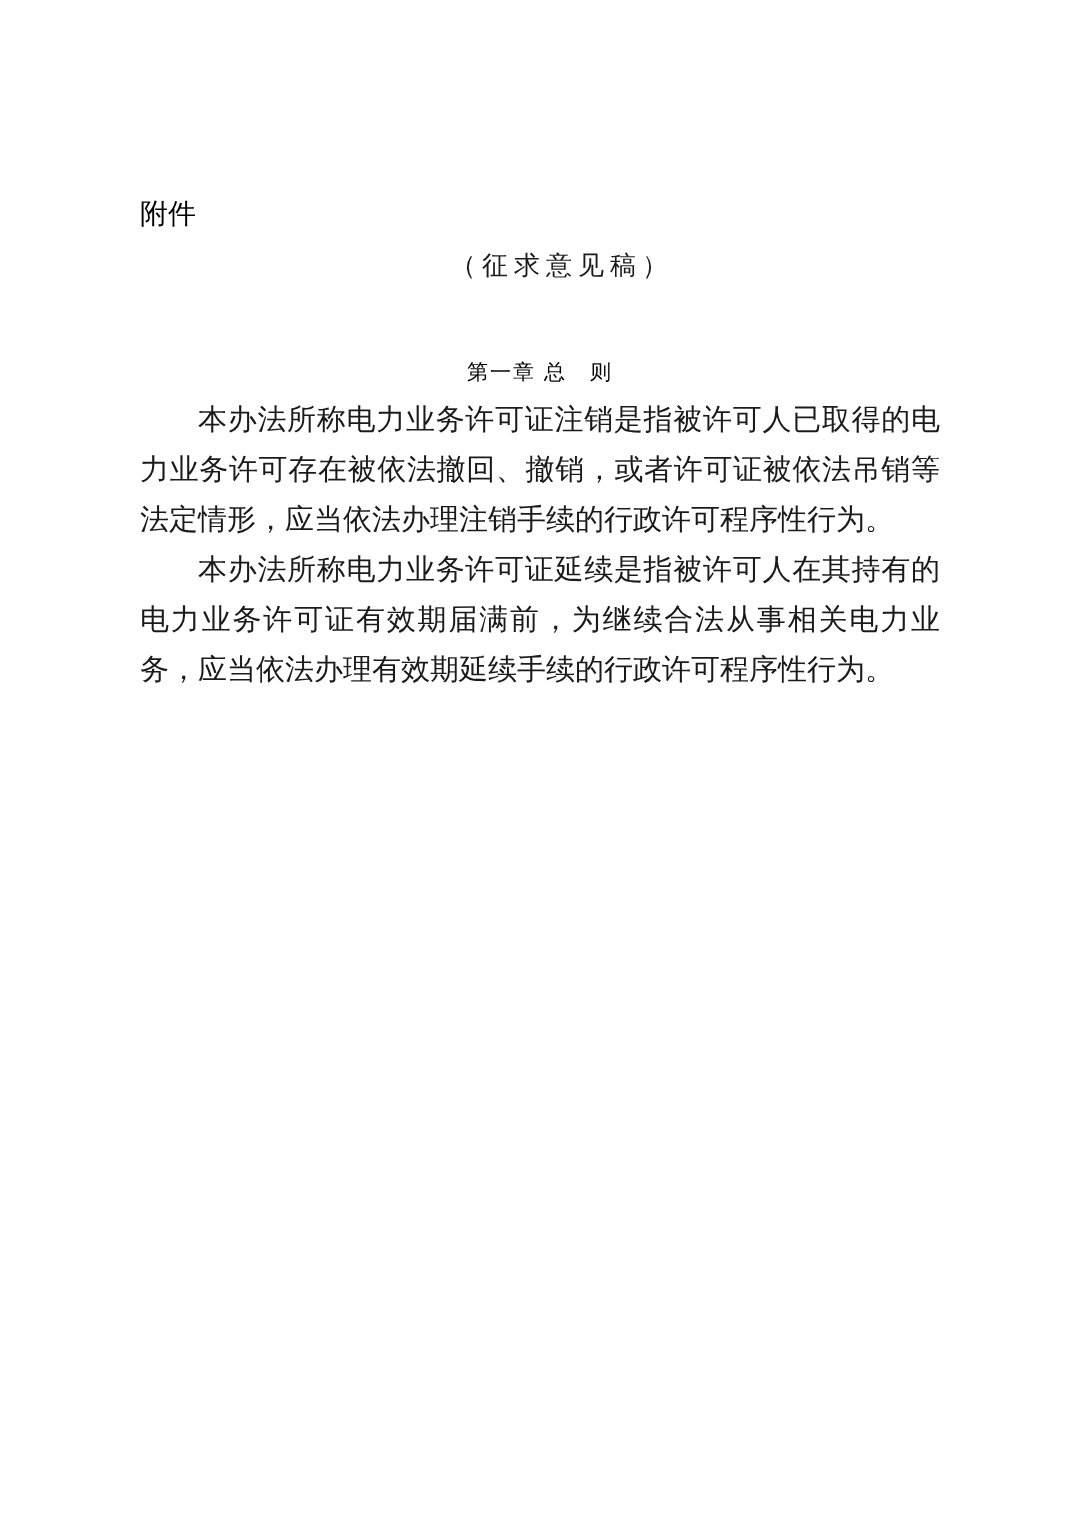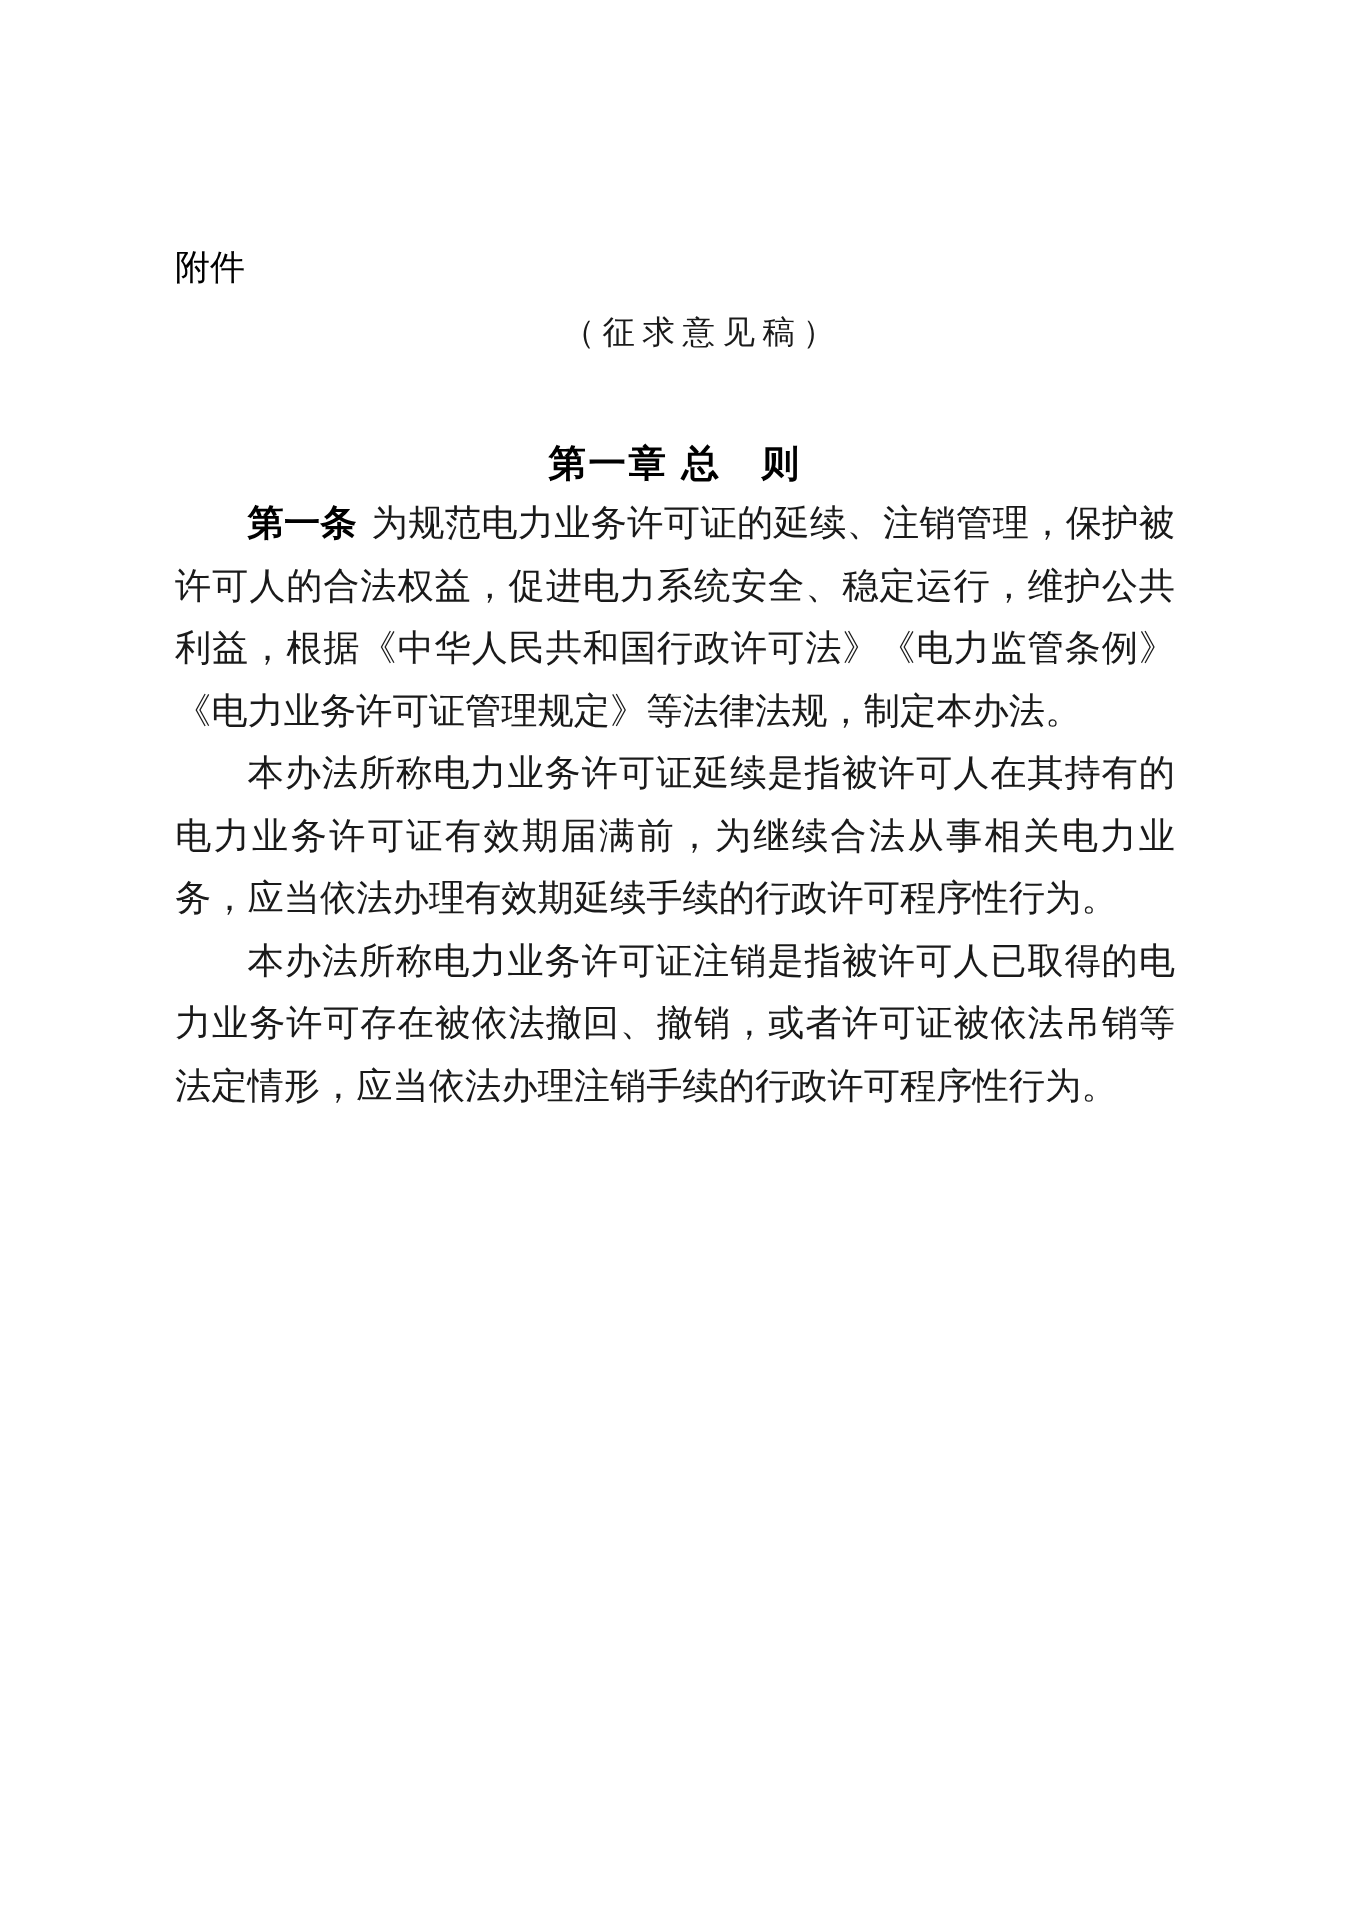--- a/index.html
+++ b/index.html
@@ -40,22 +40,22 @@
     font-size: 26px;
     line-height: 40px;
     letter-spacing: 6px;
     color: #1a1a1a;
     padding-left: 44px;
   }
   .chapter-heading {
     margin: 64px 0 0 0;
     text-align: center;
     font-family: "Liberation Sans", "DejaVu Sans", sans-serif;
-    font-weight: bold;
-    font-size: 30px;
+    font-weight: normal;
+    font-size: 21px;
     line-height: 44px;
     letter-spacing: 2px;
     color: #000000;
   }
   .content {
     margin: 0 140px;
     width: 800px;
   }
   .content p {
     margin: 0;
@@ -92,31 +92,28 @@
 
   <div class="attachment">附件</div>
 
 
   <div class="doc-subtitle">（征求意见稿）</div>
 
   <h2 class="chapter-heading">第一章 总　则</h2>
 
   <div class="content">
 
-    <p>
-      <span class="article-label">第一条</span><span>为规范电力业务许可证的延续、注销管理，保护被许可人的合法权益，促进电力系统安全、稳定运行，维护公共利益，根据《中华人民共和国行政许可法》《电力监管条例》《电力业务许可证管理规定》等法律法规，制定本办法。</span>
-    </p>
 
 
     <p>
-      <span class="article-label"></span><span>本办法所称电力业务许可证延续是指被许可人在其持有的电力业务许可证有效期届满前，为继续合法从事相关电力业务，应当依法办理有效期延续手续的行政许可程序性行为。</span>
+      <span class="article-label"></span><span>本办法所称电力业务许可证注销是指被许可人已取得的电力业务许可存在被依法撤回、撤销，或者许可证被依法吊销等法定情形，应当依法办理注销手续的行政许可程序性行为。</span>
     </p>
 
     <p>
-      <span class="article-label"></span><span>本办法所称电力业务许可证注销是指被许可人已取得的电力业务许可存在被依法撤回、撤销，或者许可证被依法吊销等法定情形，应当依法办理注销手续的行政许可程序性行为。</span>
+      <span class="article-label"></span><span>本办法所称电力业务许可证延续是指被许可人在其持有的电力业务许可证有效期届满前，为继续合法从事相关电力业务，应当依法办理有效期延续手续的行政许可程序性行为。</span>
     </p>
 
 
 
   </div>
 
   <div class="page-footer">– 1 –</div>
 
 </div>
 

